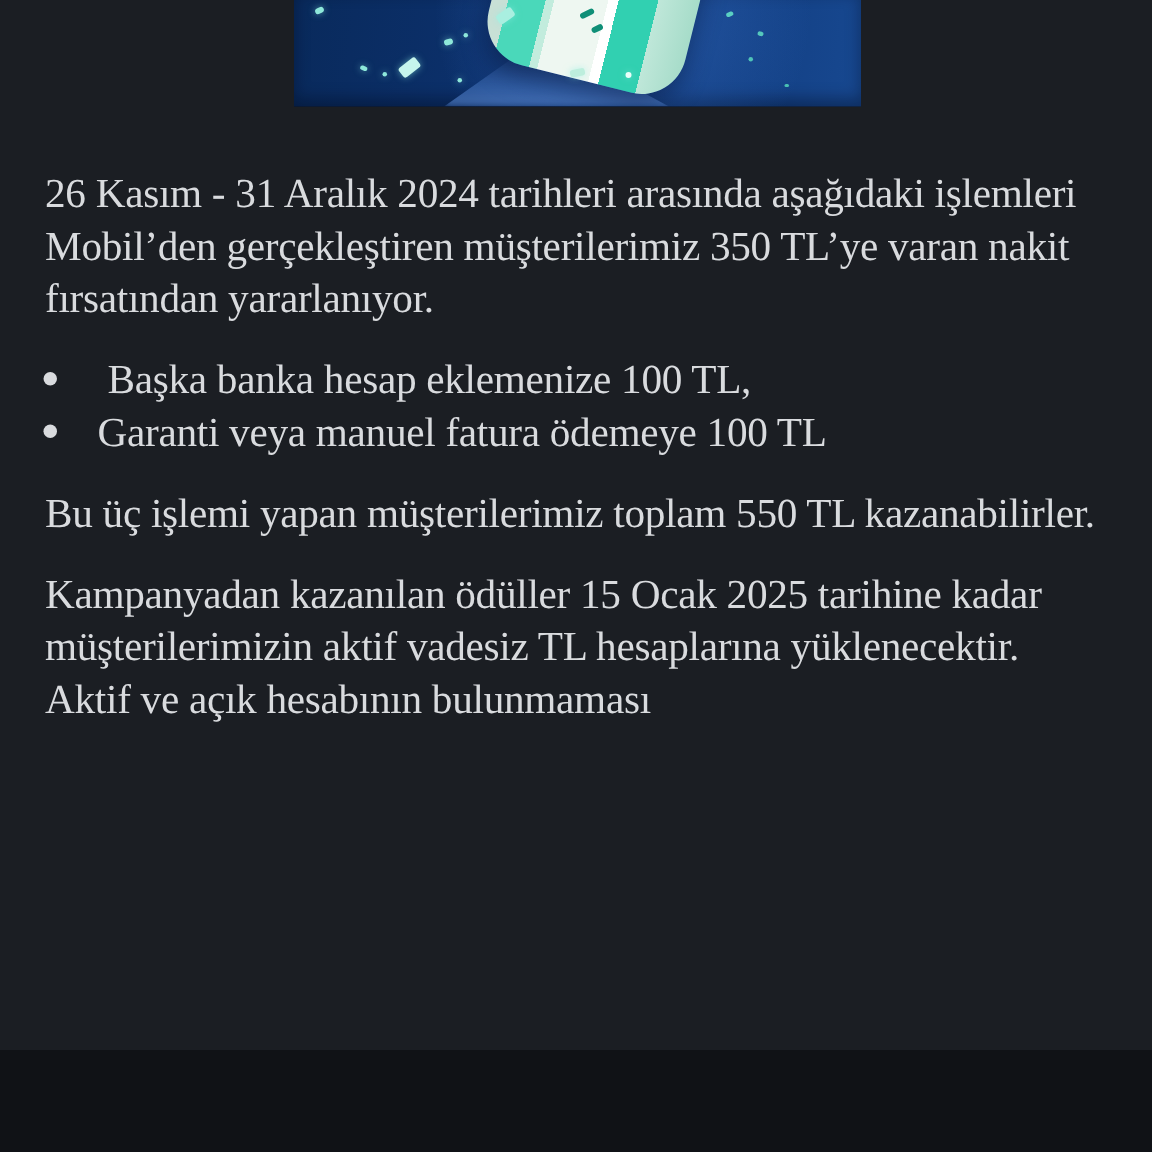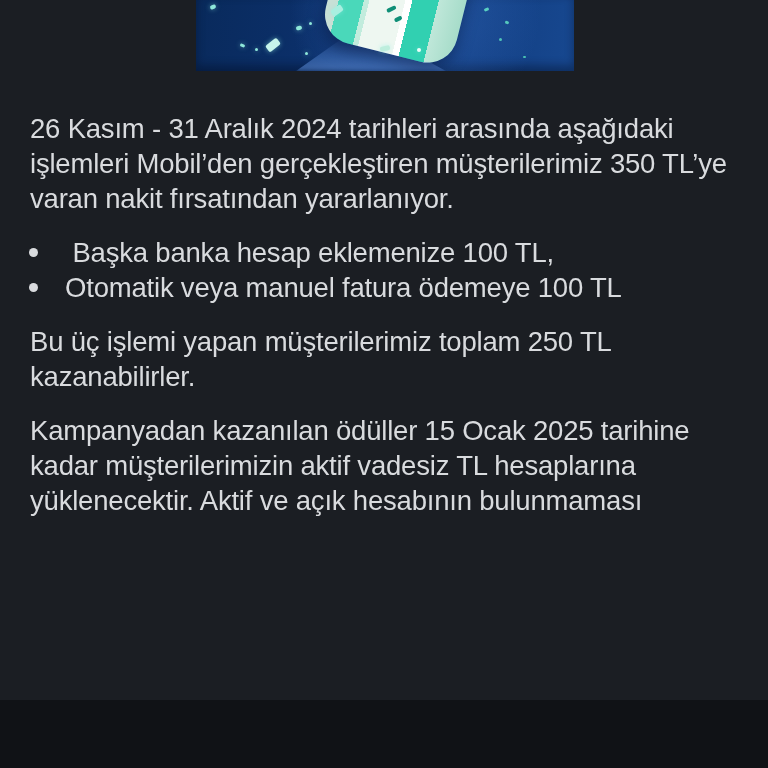--- a/index.html
+++ b/index.html
@@ -1,21 +1,21 @@
 <!DOCTYPE html>
 <html><head>
 <meta charset="utf-8">
 <style>
   html,body{margin:0;padding:0;background:#101216;}
   .screen{
     position:relative;
     width:768px;height:700px;
     background:#1b1e23;
     overflow:hidden;
-    font-family:Liberation Sans, sans-serif;
+    font-family:Liberation Serif, serif;
   }
   
   .banner{
     position:absolute;left:196px;top:0;
     width:378px;height:71px;
     overflow:hidden;
     background:linear-gradient(97deg,#092a5c 0%,#0d3372 48%,#174890 100%);
     box-shadow:inset 0 -5px 10px rgba(0,8,25,.40);
   }
   .banner-glow{
@@ -92,19 +92,19 @@
     <div class="cf" style="left:288px;top:8px;width:5px;height:3px;transform:rotate(-20deg);background:#5ad0c2;box-shadow:none;"></div>
     <div class="cf" style="left:309px;top:21px;width:4px;height:3px;transform:rotate(15deg);background:#55c8bc;box-shadow:none;"></div>
     <div class="cf" style="left:303px;top:38px;width:3px;height:3px;background:#4fc4b8;box-shadow:none;"></div>
     <div class="cf" style="left:327px;top:56px;width:3px;height:2px;background:#49bfb2;box-shadow:none;"></div>
   </div>
 
   <div class="content">
     <p>26 Kasım - 31 Aralık 2024 tarihleri arasında aşağıdaki işlemleri Mobil’den gerçekleştiren müşterilerimiz 350 TL’ye varan nakit fırsatından yararlanıyor.</p>
     <ul>
       <li>&nbsp;Başka banka hesap eklemenize 100 TL,</li>
-      <li>Otomatik veya manuel fatura ödemeye 100 TL</li>
+      <li>Garanti veya manuel fatura ödemeye 100 TL</li>
     </ul>
-    <p>Bu üç işlemi yapan müşterilerimiz toplam 250 TL kazanabilirler.</p>
+    <p>Bu üç işlemi yapan müşterilerimiz toplam 550 TL kazanabilirler.</p>
     <p>Kampanyadan kazanılan ödüller 15 Ocak 2025 tarihine kadar müşterilerimizin aktif vadesiz TL hesaplarına yüklenecektir. Aktif ve açık hesabının bulunmaması</p>
   </div>
 
 </div>
 
 </body></html>

